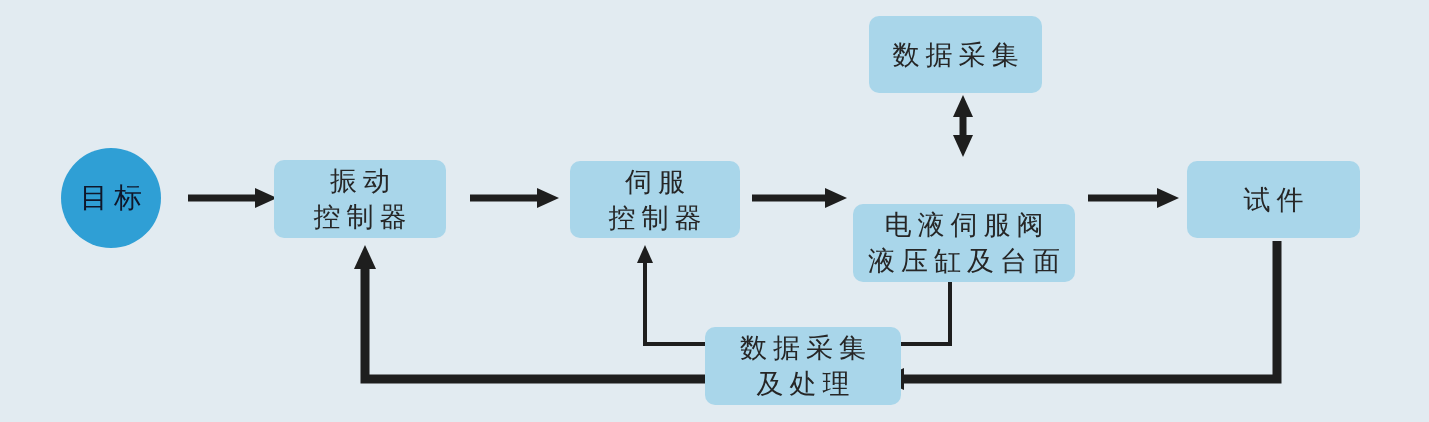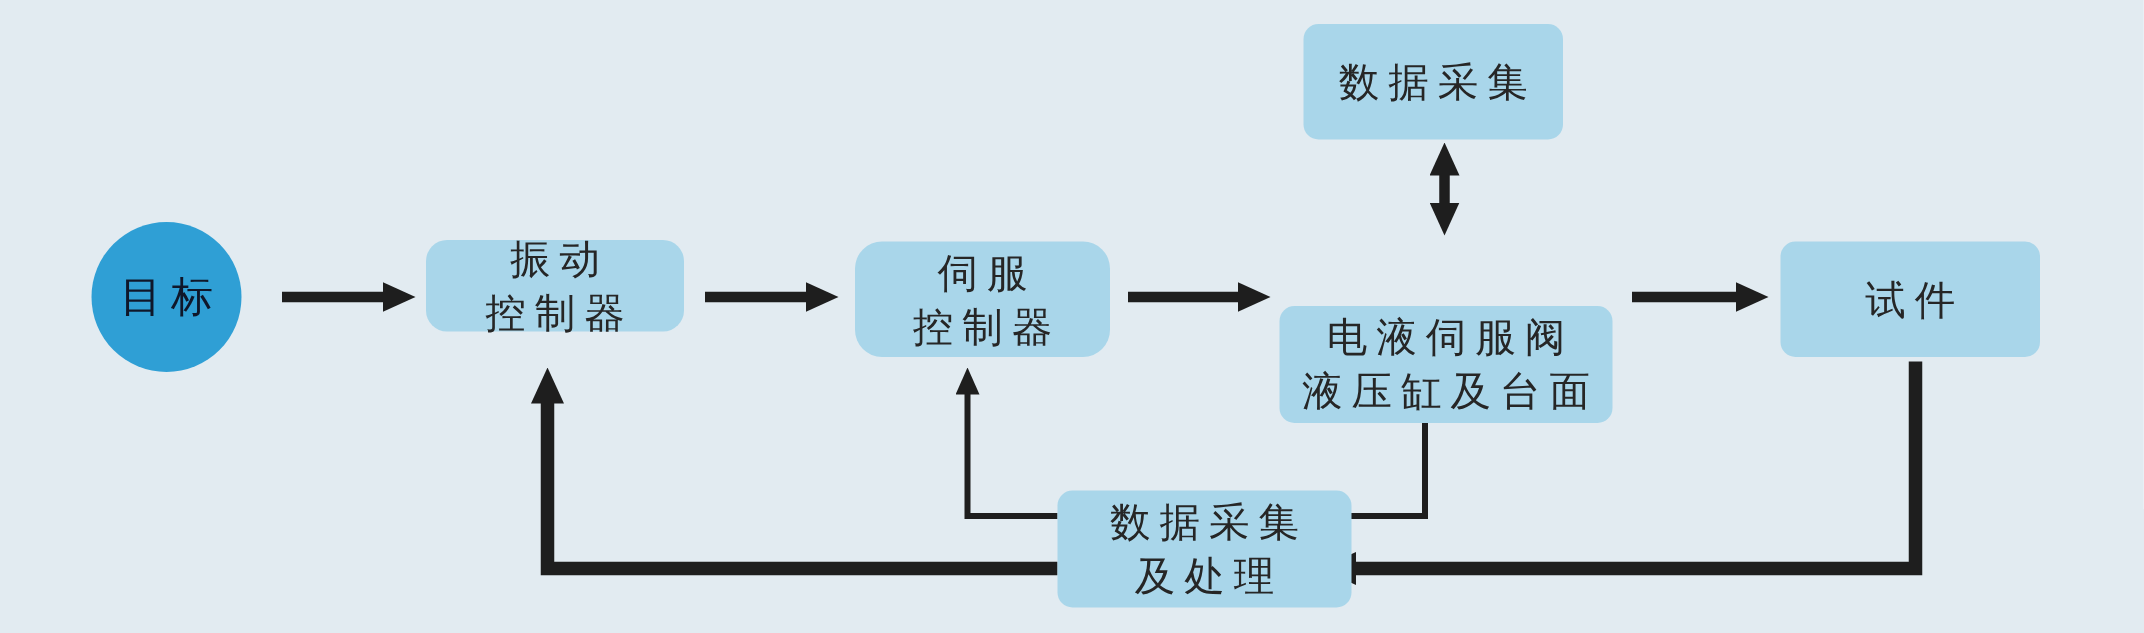--- a/index.html
+++ b/index.html
@@ -38,22 +38,22 @@
     font-size:28px;
     font-weight:500;
     letter-spacing:6px;
     line-height:36px;
     text-align:center;
     z-index:2;
   }
   .node-circle span{display:block;text-indent:6px;}
   
   .pos-target   {left:61px;  top:148px; width:100px; height:100px;}
-  .pos-vibration{left:284px; top:160px; width:172px; height:61px;border-radius:14px;}
-  .pos-servo    {left:570px; top:161px; width:170px; height:77px;border-radius:18px;}
+  .pos-vibration{left:274px; top:160px; width:172px; height:78px;}
+  .pos-servo    {left:570px; top:161px; width:170px; height:77px;}
   .pos-oil      {left:869px; top:16px;  width:173px; height:77px;}
   .pos-valve    {left:853px; top:160px; width:222px; height:78px;margin-top:44px;}
   .pos-fixture  {left:1187px;top:161px; width:173px; height:77px;}
   .pos-data     {left:705px; top:327px; width:196px; height:78px;}
   .edge{fill:none;stroke:#1e1e1e;stroke-linejoin:miter;}
 </style>
 </head>
 <body>
 
 <div class="canvas">

